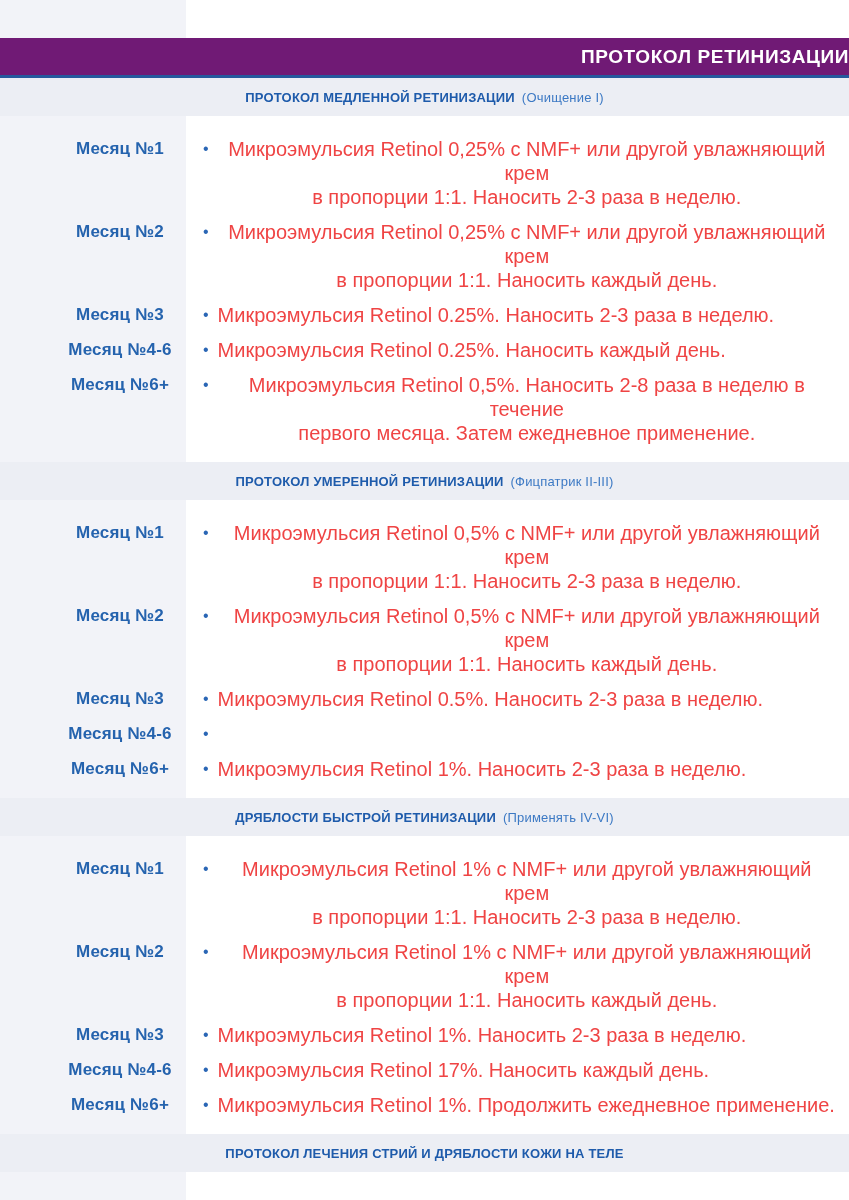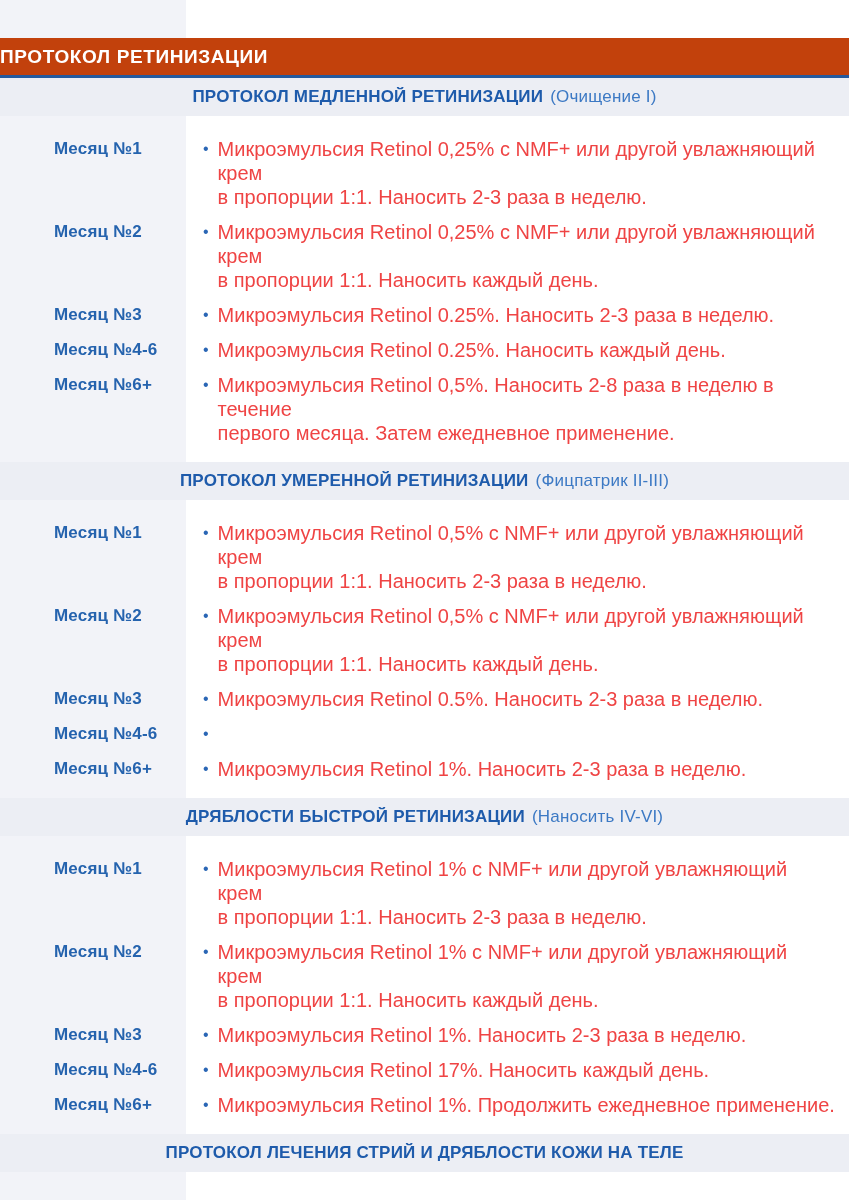--- a/index.html
+++ b/index.html
@@ -14,39 +14,39 @@
     position: absolute; left: 0; top: 0;
     width: 186px; height: 1200px;
     background: #f2f3f8;
   }
   .content { position: relative; }
 
   .top-spacer { height: 38px; }
 
   .title-bar {
     height: 37px;
-    background: #c2410c;
+    background: #701a75;
     border-bottom: 3px solid #25599d;
-    display: flex; align-items: center; justify-content: flex-start;
+    display: flex; align-items: center; justify-content: flex-end;
     color: #ffffff; font-weight: bold; font-size: 19px;
     letter-spacing: 0.6px;
   }
 
   .band {
     height: 38px;
     background: #eceef4;
     display: flex; align-items: center; justify-content: center;
-    font-size: 17px; letter-spacing: 0.2px;
+    font-size: 13px; letter-spacing: 0.2px;
     position: relative;
   }
   .band .band-title { color: #1e5bab; font-weight: bold; }
   .band .band-subtitle { color: #3c79c4; font-weight: normal; margin-left: 7px; }
   .band .band-subtitle:empty { display: none; }
 
-  .rows { padding: 21px 0 17px 0; }
+  .rows { padding: 21px 0 17px 0; text-align: center; }
   .row { display: flex; align-items: flex-start; margin-bottom: 11px; }
   .row:last-child { margin-bottom: 0; }
   .row-label {
     flex: 0 0 186px; box-sizing: border-box;
     padding-left: 54px;
     color: #2563ae; font-weight: bold;
     font-size: 17px; line-height: 24px;
     letter-spacing: 0.2px;
   }
   .row-content { flex: 1; display: flex; align-items: flex-start; max-width: 650px; }
@@ -158,21 +158,21 @@
       <div class="row-label">Месяц №6+</div>
       <div class="row-content">
         <span class="dot">•</span>
         <span class="bullet-text">Микроэмульсия Retinol 1%. Наносить 2-3 раза в неделю.</span>
       </div>
     </div>
   </div>
 
   <div class="band">
     <span class="band-title">ДРЯБЛОСТИ БЫСТРОЙ РЕТИНИЗАЦИИ</span>
-    <span class="band-subtitle">(Наносить IV-VI)</span>
+    <span class="band-subtitle">(Применять IV-VI)</span>
   </div>
   <div class="rows">
     <div class="row">
       <div class="row-label">Месяц №1</div>
       <div class="row-content">
         <span class="dot">•</span>
         <span class="bullet-text">Микроэмульсия Retinol 1% с NMF+ или другой увлажняющий крем
 в пропорции 1:1. Наносить 2-3 раза в неделю.</span>
       </div>
     </div>

